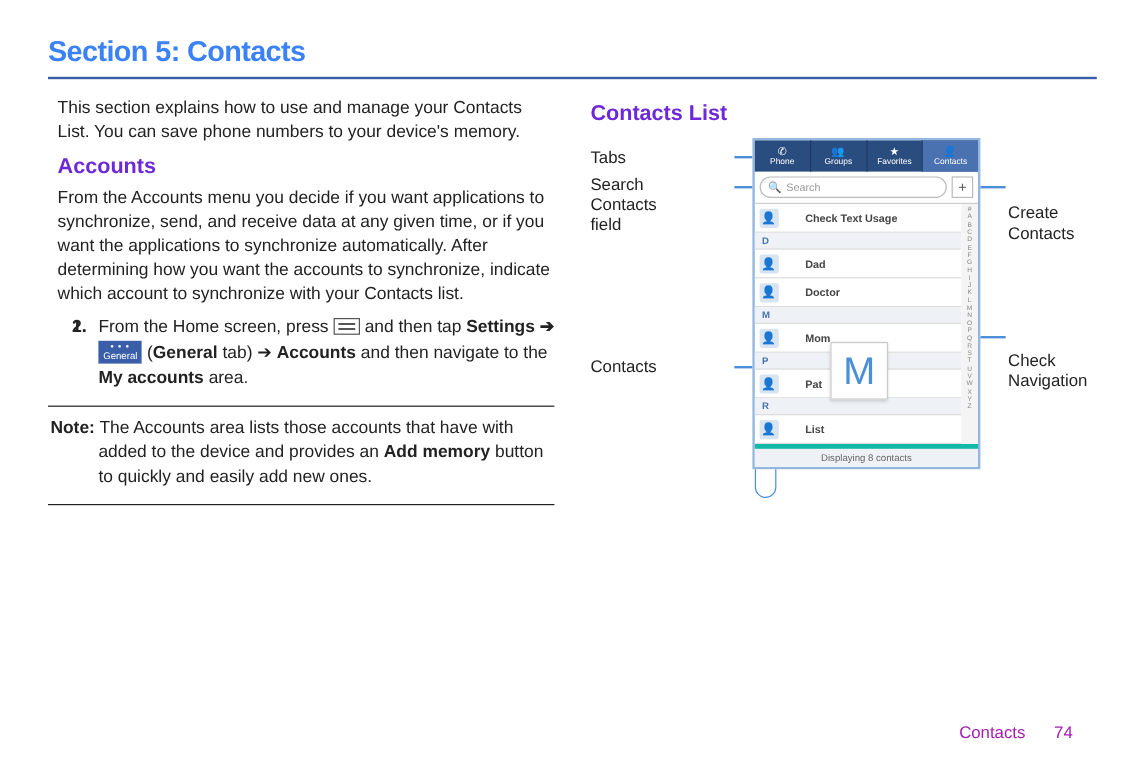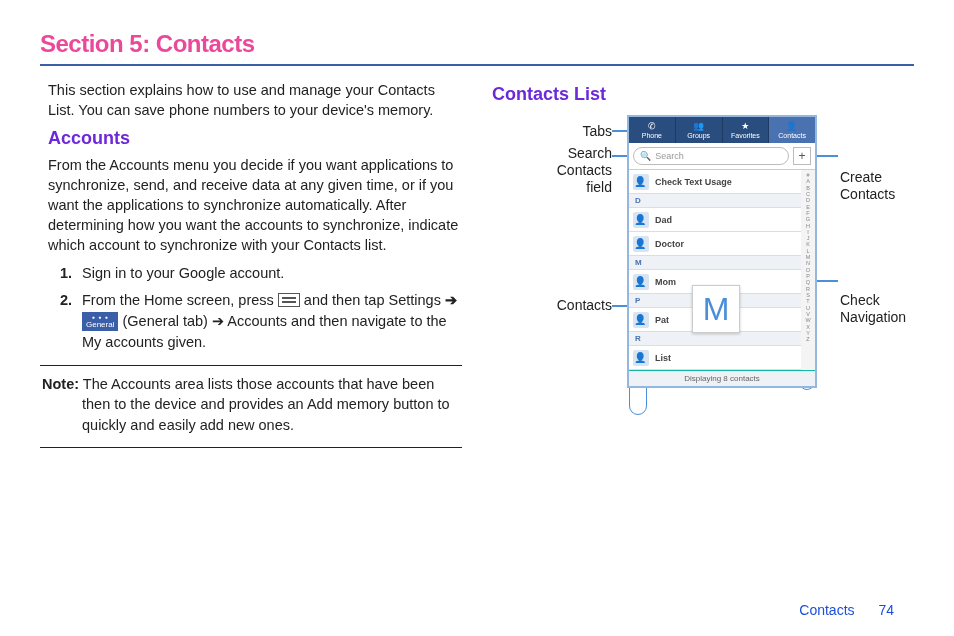--- a/index.html
+++ b/index.html
@@ -8,21 +8,21 @@
     height: 636px;
     background: #fff;
     font-family: Arial, Helvetica, sans-serif;
     position: relative;
     padding: 30px 40px 20px 40px;
     color: #222;
   }
   .section-title {
     font-size: 24px;
     font-weight: bold;
-    color: #ec4899;
+    color: #3b82f6;
     letter-spacing: -0.5px;
     margin-bottom: 6px;
   }
   .title-rule {
     border: none;
     border-top: 2px solid #3a5fa8;
     margin-bottom: 14px;
   }
   .columns {
     display: flex;
@@ -99,21 +99,21 @@
     margin: 12px 0 8px 0;
   }
   .note {
     font-size: 14.5px;
     line-height: 1.4;
     padding-left: 42px;
     text-indent: -40px;
     margin-bottom: 8px;
   }
   .note .note-label { font-weight: bold; }
-  .b { font-weight: normal; }
+  .b { font-weight: bold; }
 
   
   .diagram-wrap {
     position: relative;
     margin-top: 10px;
     height: 340px;
   }
   .phone {
     position: absolute;
     left: 135px;
@@ -210,28 +210,28 @@
     width: 16px;
     height: 16px;
     background: #d8e4f2;
     border-radius: 2px;
     display: flex;
     align-items: center;
     justify-content: center;
     font-size: 10px;
     color: #94b7e0;
   }
-  .row-name { font-size: 9px; font-weight: bold; color: #444; }
+  .row-name { font-size: 9px; font-weight: bold; color: #444; margin-left: 16px; }
   .status-bar {
     background: #eef1f5;
     font-size: 8px;
     color: #666;
     text-align: center;
     padding: 3px 0;
-    border-top: 1px solid #14b8a6;
+    border-top: 4px solid #14b8a6;
   }
   .big-m {
     position: absolute;
     left: 200px;
     top: 170px;
     width: 48px;
     height: 48px;
     background: #fff;
     border: 1px solid #ccc;
     display: flex;
@@ -242,21 +242,21 @@
     font-weight: normal;
     box-shadow: 0 1px 3px rgba(0,0,0,0.2);
   }
 
   .callout {
     position: absolute;
     font-size: 14px;
     color: #222;
     line-height: 1.2;
   }
-  .callout.left { text-align: right; }
+  .callout.left { text-align: left; }
   .callout.right { text-align: left; margin-top: 22px; }
 
   .line {
     position: absolute;
     background: #4a8fd8;
   }
   .circle {
     position: absolute;
     width: 14px;
     height: 14px;
@@ -269,60 +269,59 @@
     border: 1.5px solid #4a8fd8;
     border-radius: 50%;
     background: transparent;
   }
 
   .footer {
     position: absolute;
     bottom: 18px;
     right: 60px;
     font-size: 14px;
-    color: #1d4ed8;
+    color: #a21caf;
   }
   .footer .pg { margin-left: 20px; }
 </style>
 </head>
 <body>
 
 <h1 class="section-title">Section 5: Contacts</h1>
 <hr class="title-rule">
 
 <div class="columns">
 
   <div class="col">
     <p class="body-text">This section explains how to use and manage your Contacts List. You can save phone numbers to your device's memory.</p>
 
     <h2 class="subhead">Accounts</h2>
     <p class="body-text">From the Accounts menu you decide if you want applications to synchronize, send, and receive data at any given time, or if you want the applications to synchronize automatically. After determining how you want the accounts to synchronize, indicate which account to synchronize with your Contacts list.</p>
 
     <ol class="steps">
       <li>
         <span class="num">1.</span>
-        <span>Sign in to your Google account.</span>
       </li>
       <li>
         <span class="num">2.</span>
         <span>From the Home screen, press </span>
         <span class="inline-icon menu-icon"></span>
         <span> and then tap </span>
         <span class="b">Settings</span>
         <span class="arrow"> ➔ </span>
         <span class="inline-icon general-icon">General</span>
         <span> (</span><span class="b">General</span><span> tab) ➔ </span>
         <span class="b">Accounts</span>
-        <span> and then navigate to the </span><span class="b">My accounts</span><span> given.</span>
+        <span> and then navigate to the </span><span class="b">My accounts</span><span> area.</span>
       </li>
     </ol>
 
     <hr class="note-rule">
     <p class="note">
-      <span class="note-label">Note:</span><span> The Accounts area lists those accounts that have been then to the device and provides an </span><span class="b">Add memory</span><span> button to quickly and easily add new ones.</span>
+      <span class="note-label">Note:</span><span> The Accounts area lists those accounts that have with added to the device and provides an </span><span class="b">Add memory</span><span> button to quickly and easily add new ones.</span>
     </p>
     <hr class="note-rule">
   </div>
 
   <div class="col">
     <h2 class="subhead" style="margin-left:0">Contacts List</h2>
 
     <div class="diagram-wrap">
 
       <div class="callout left" style="left:0; top:8px; width:120px">Tabs</div>

